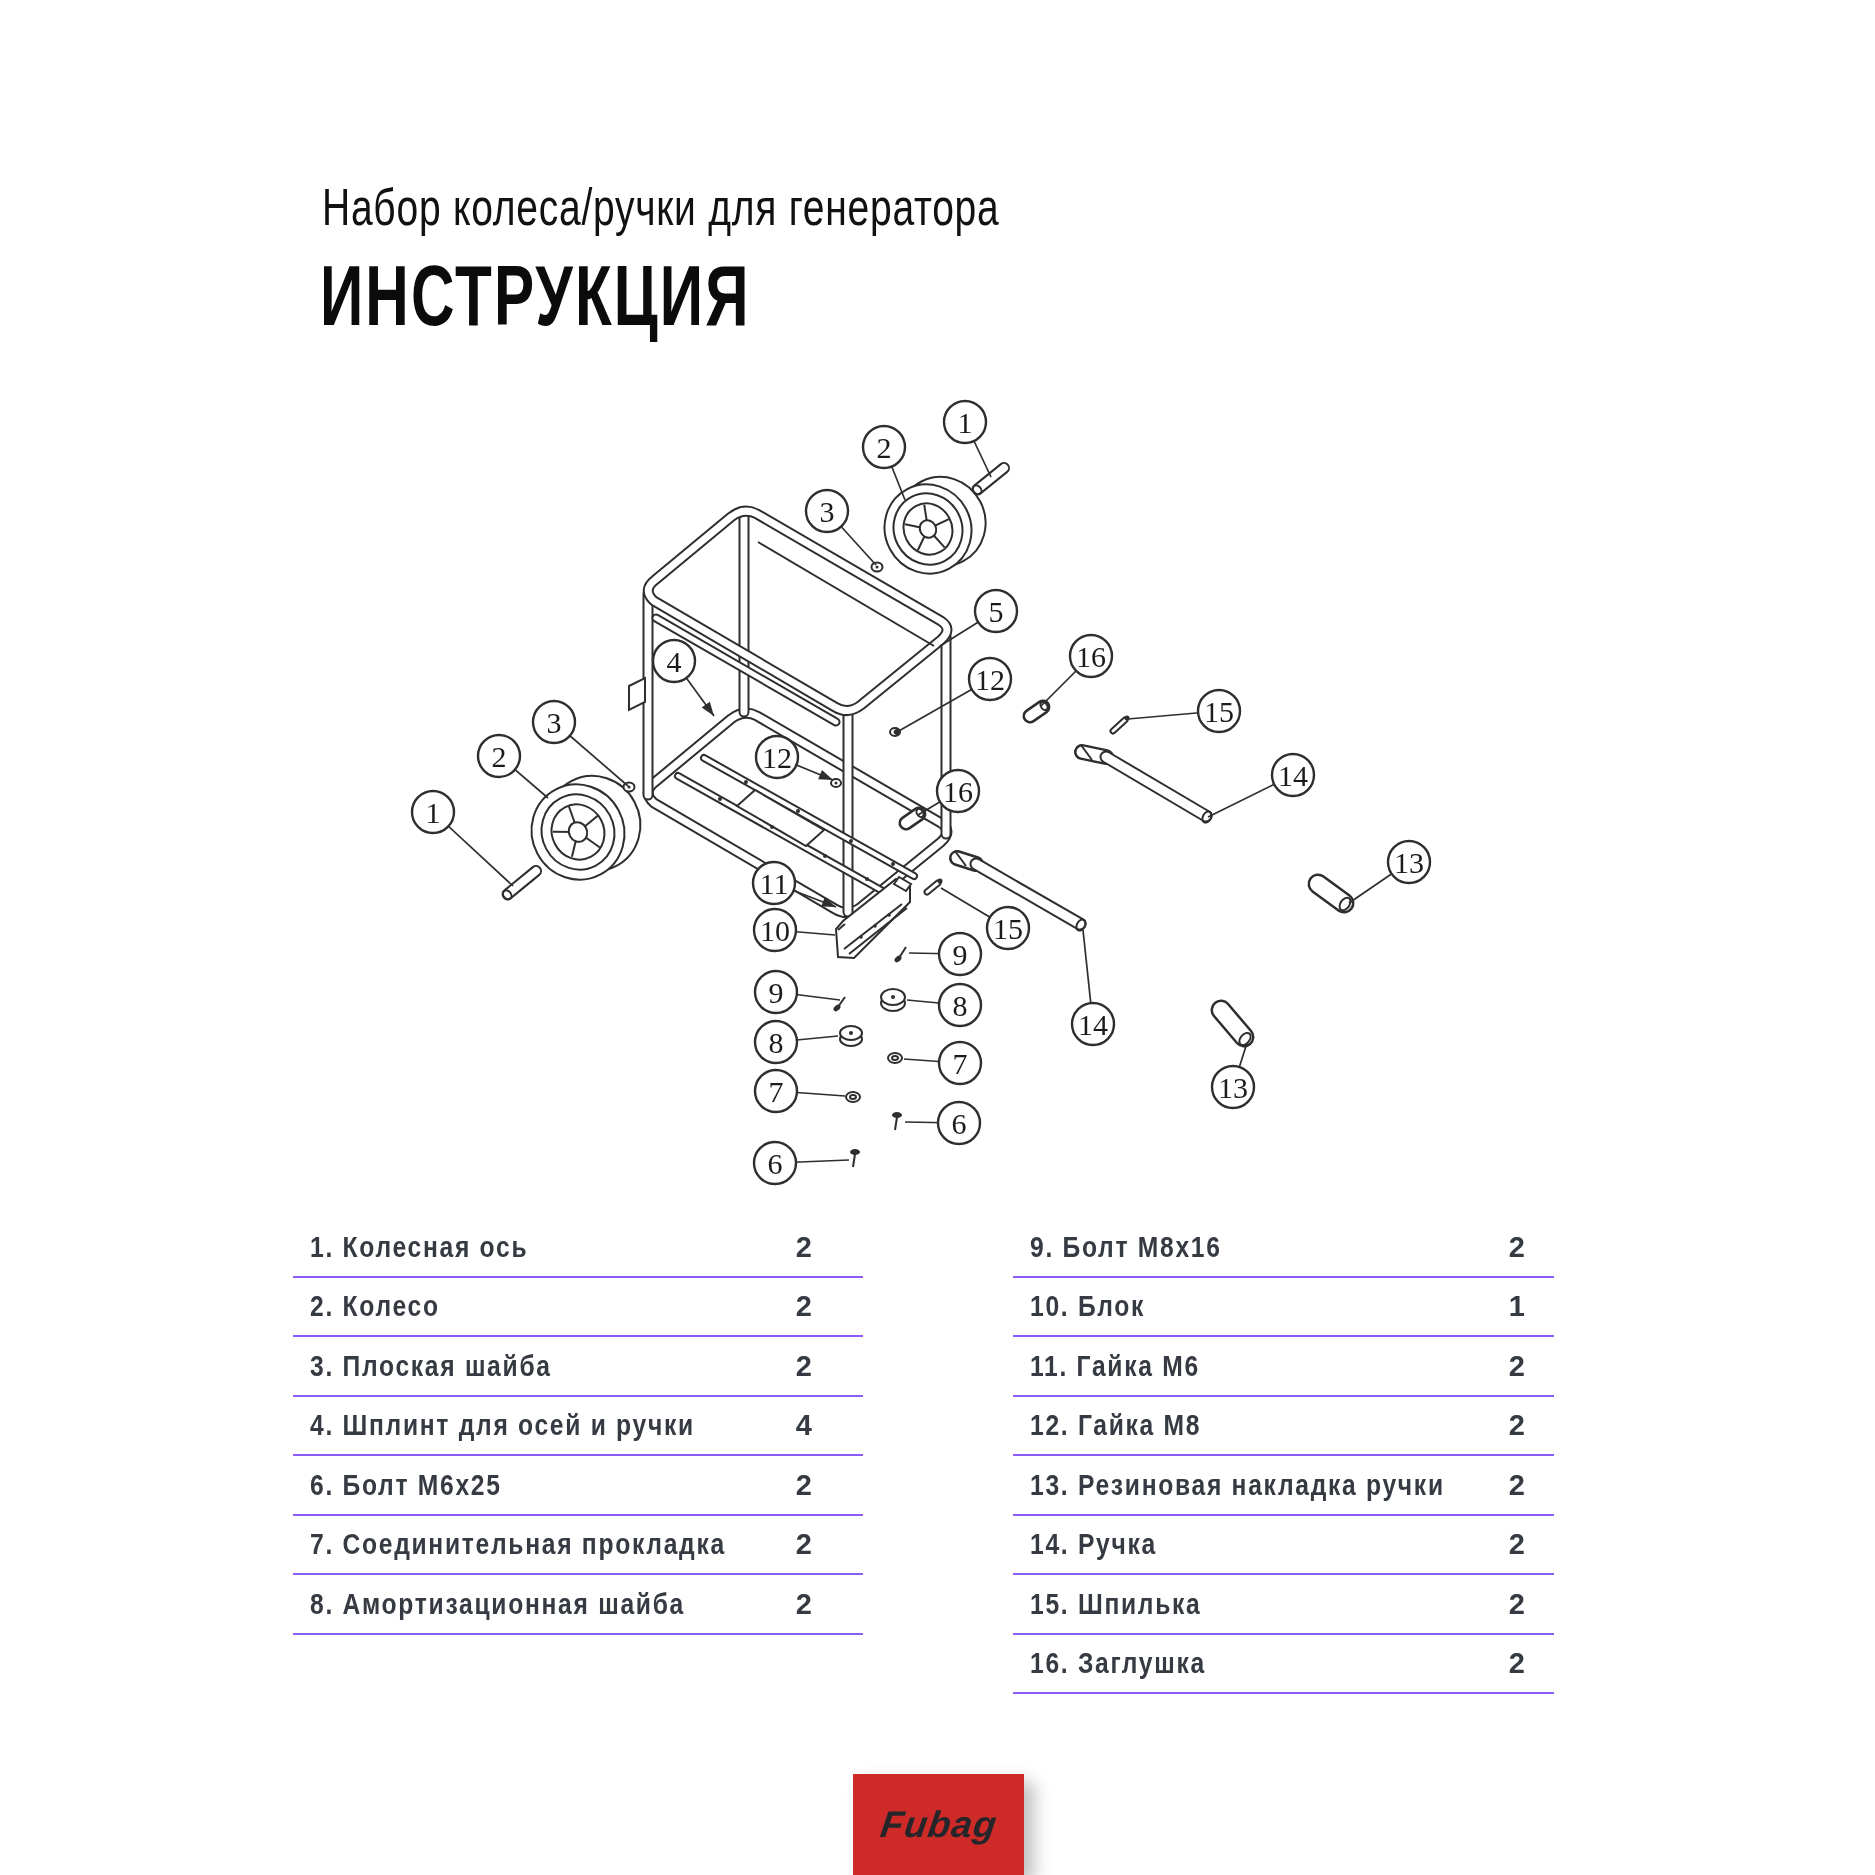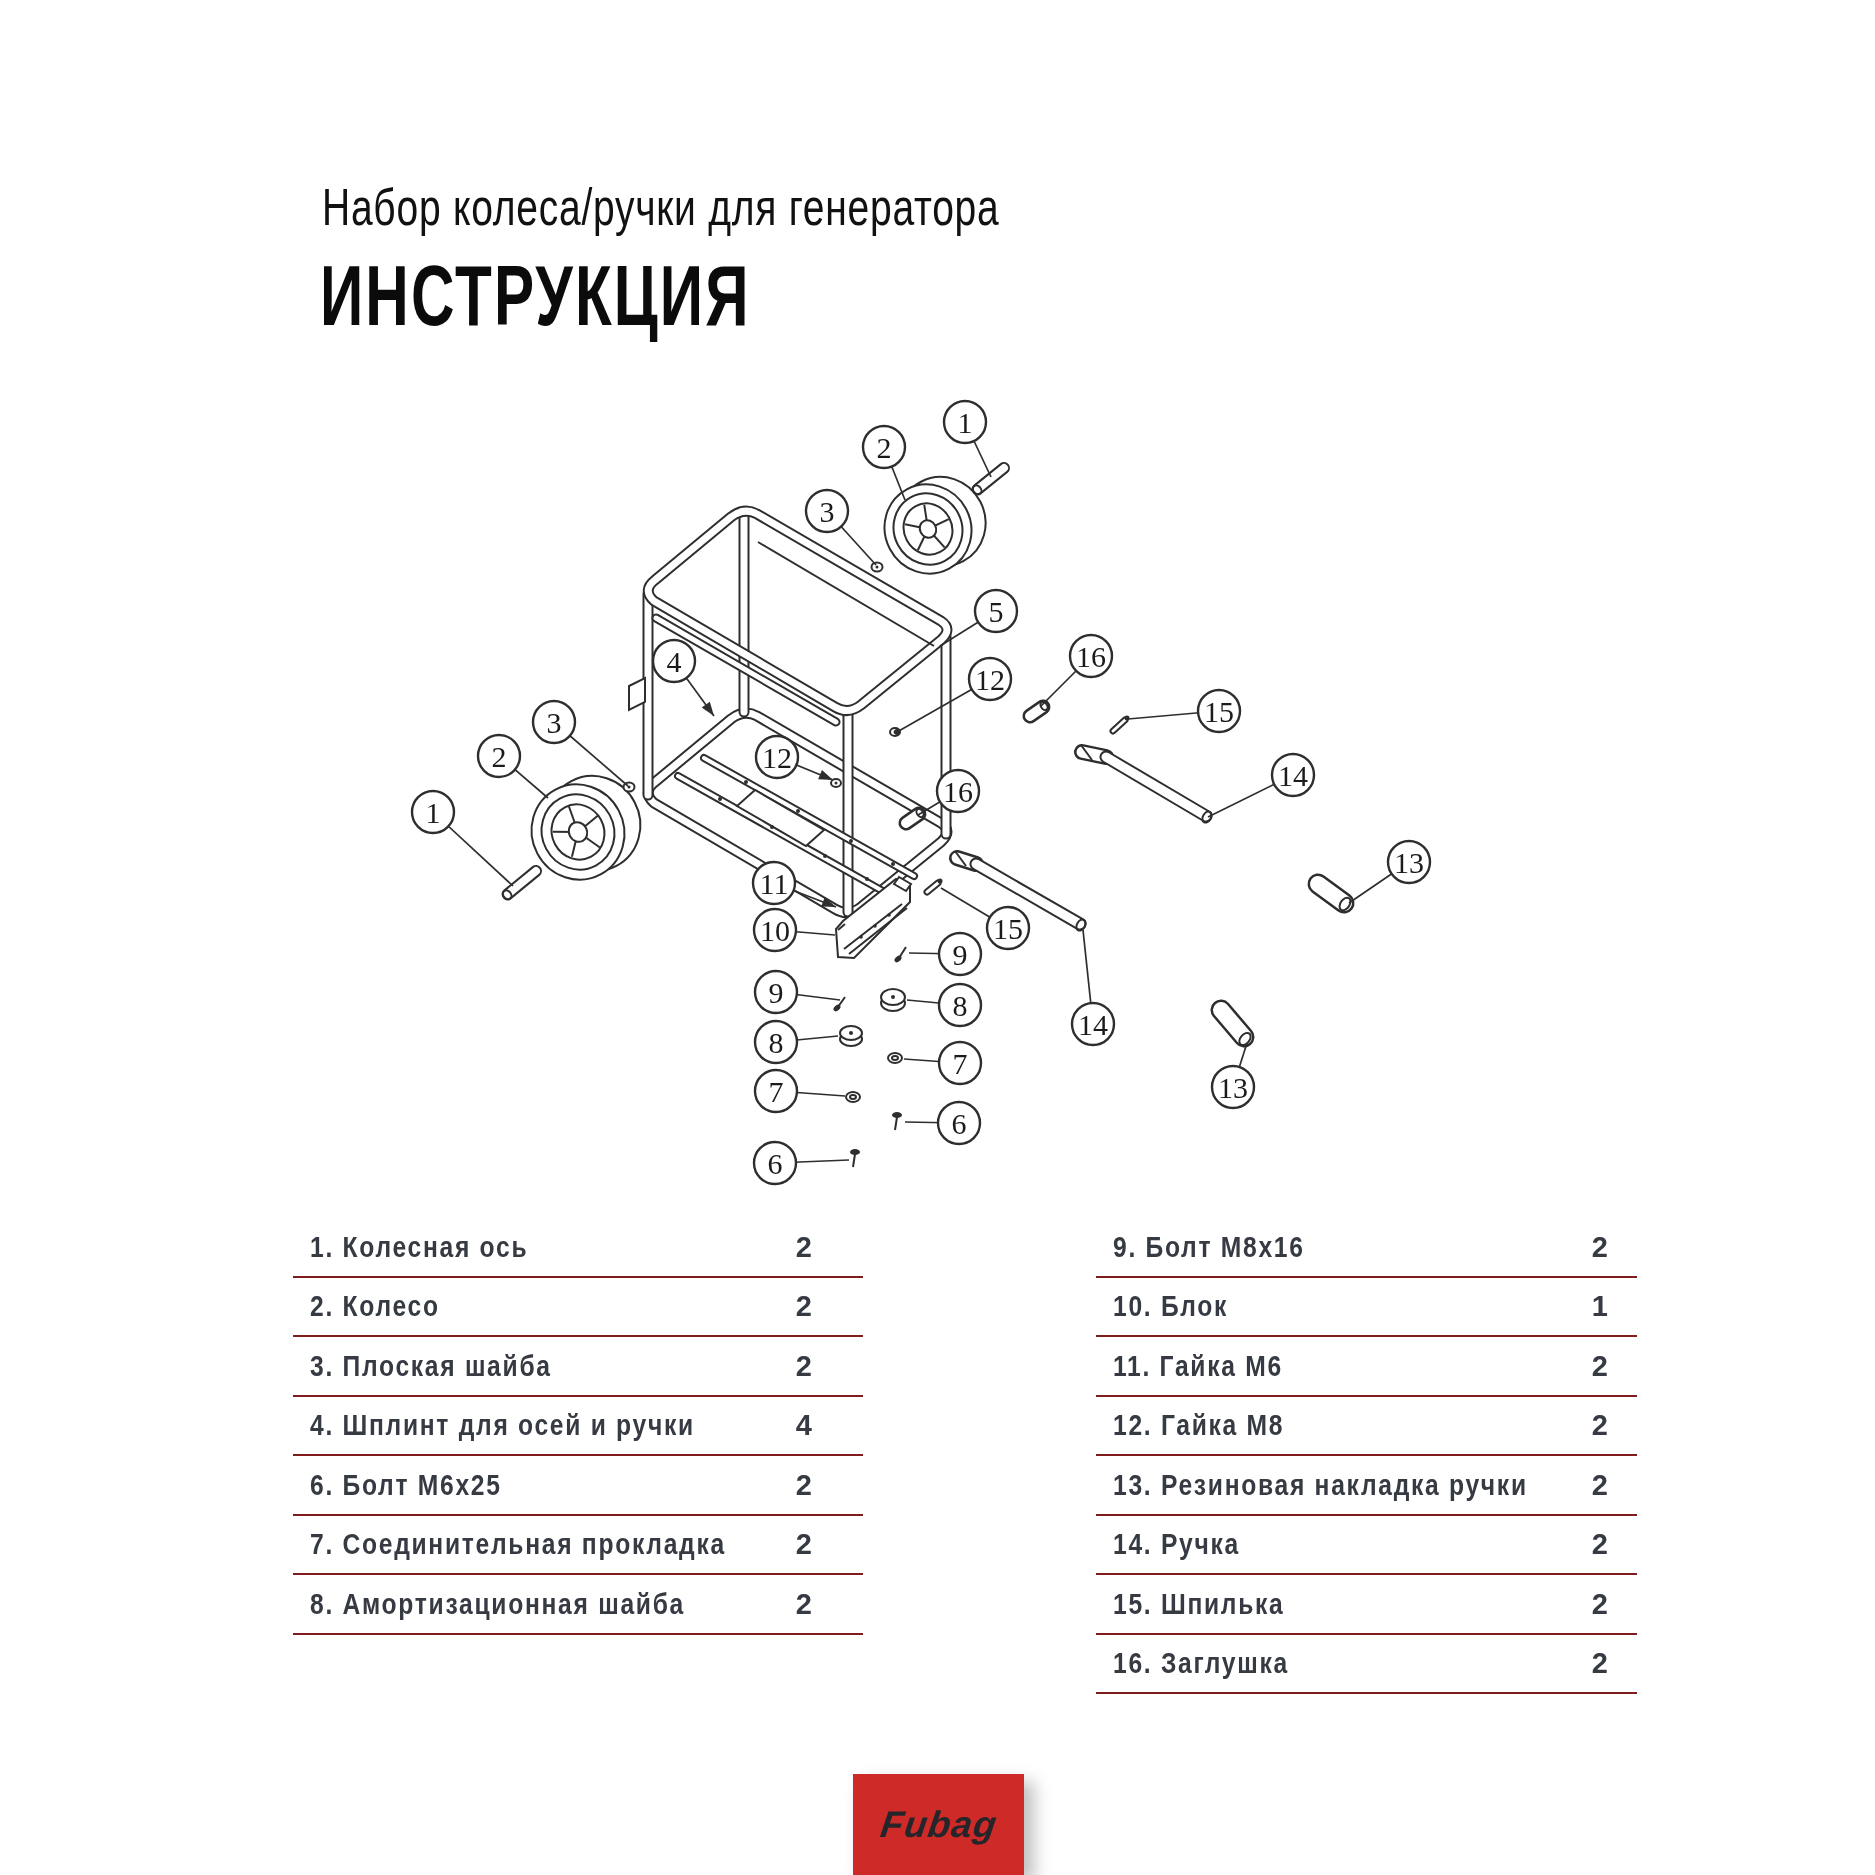--- a/index.html
+++ b/index.html
@@ -16,22 +16,22 @@
   .tube{fill:none;stroke:#2e2e30;stroke-linecap:round;stroke-linejoin:round;}
   .leader{stroke:#2e2e30;stroke-width:1.7;}
   .callout-circle{fill:#fff;stroke:#2e2e30;stroke-width:2.4;}
   .callout-num{font-family:"Liberation Serif",serif;font-size:30px;fill:#1b1b1d;text-anchor:middle;}
   .arrowhead{fill:#2e2e30;}
   .dotend{fill:#2e2e30;}
   .rivet{fill:#2e2e30;}
 
   .table{position:absolute;top:1218px;}
   .tleft{left:293px;width:570px;}
-  .tright{left:1096px;width:541px;}
-  .prow{position:relative;height:57.5px;border-bottom:2px solid #7f1d1d;}
+  .tright{left:1013px;width:541px;}
+  .prow{position:relative;height:57.5px;border-bottom:2px solid #8b5cf6;}
   .pname{position:absolute;left:17px;top:50%;transform:translateY(-50%) scaleX(.85);
          transform-origin:0 50%;font-size:29px;font-weight:700;color:#363a42;
          letter-spacing:2px;white-space:nowrap;}
   .pqty{position:absolute;right:51px;top:50%;transform:translateY(-50%);
         font-size:29px;font-weight:700;color:#363a42;}
   .tright .pqty{right:29px;}
 
   .logo{position:absolute;left:853px;top:1774px;width:171px;height:101px;
         display:flex;align-items:center;justify-content:center;
         box-shadow:10px 8px 16px rgba(0,0,0,.25);}

